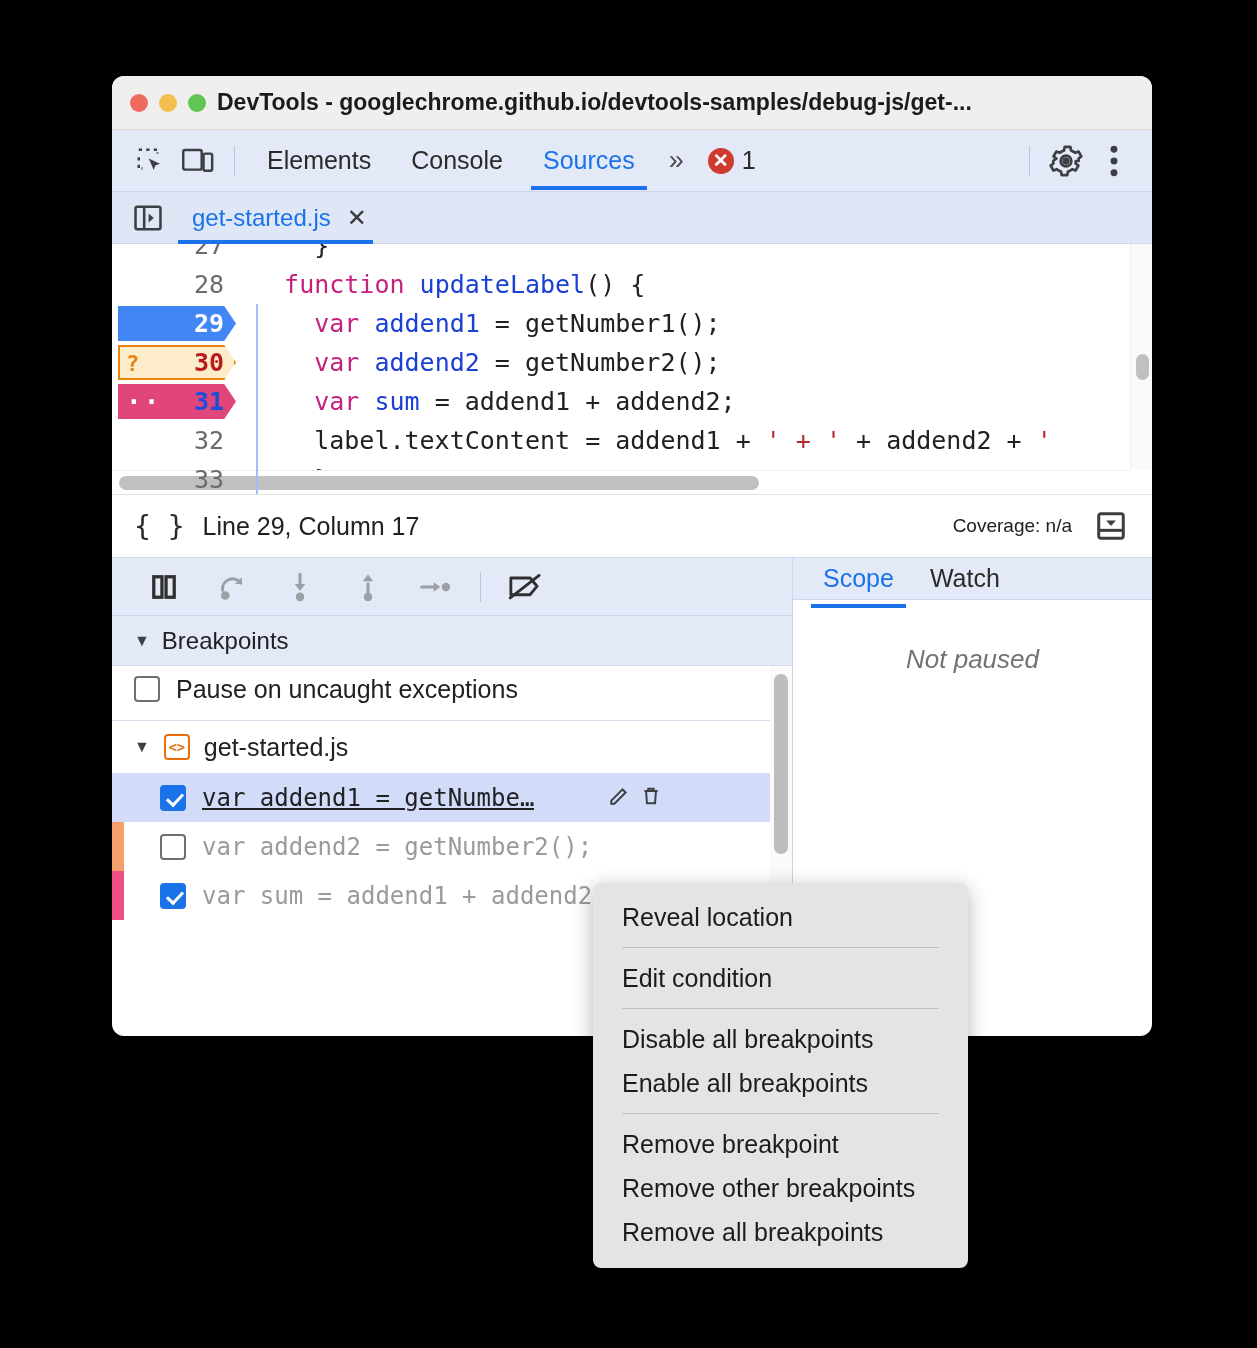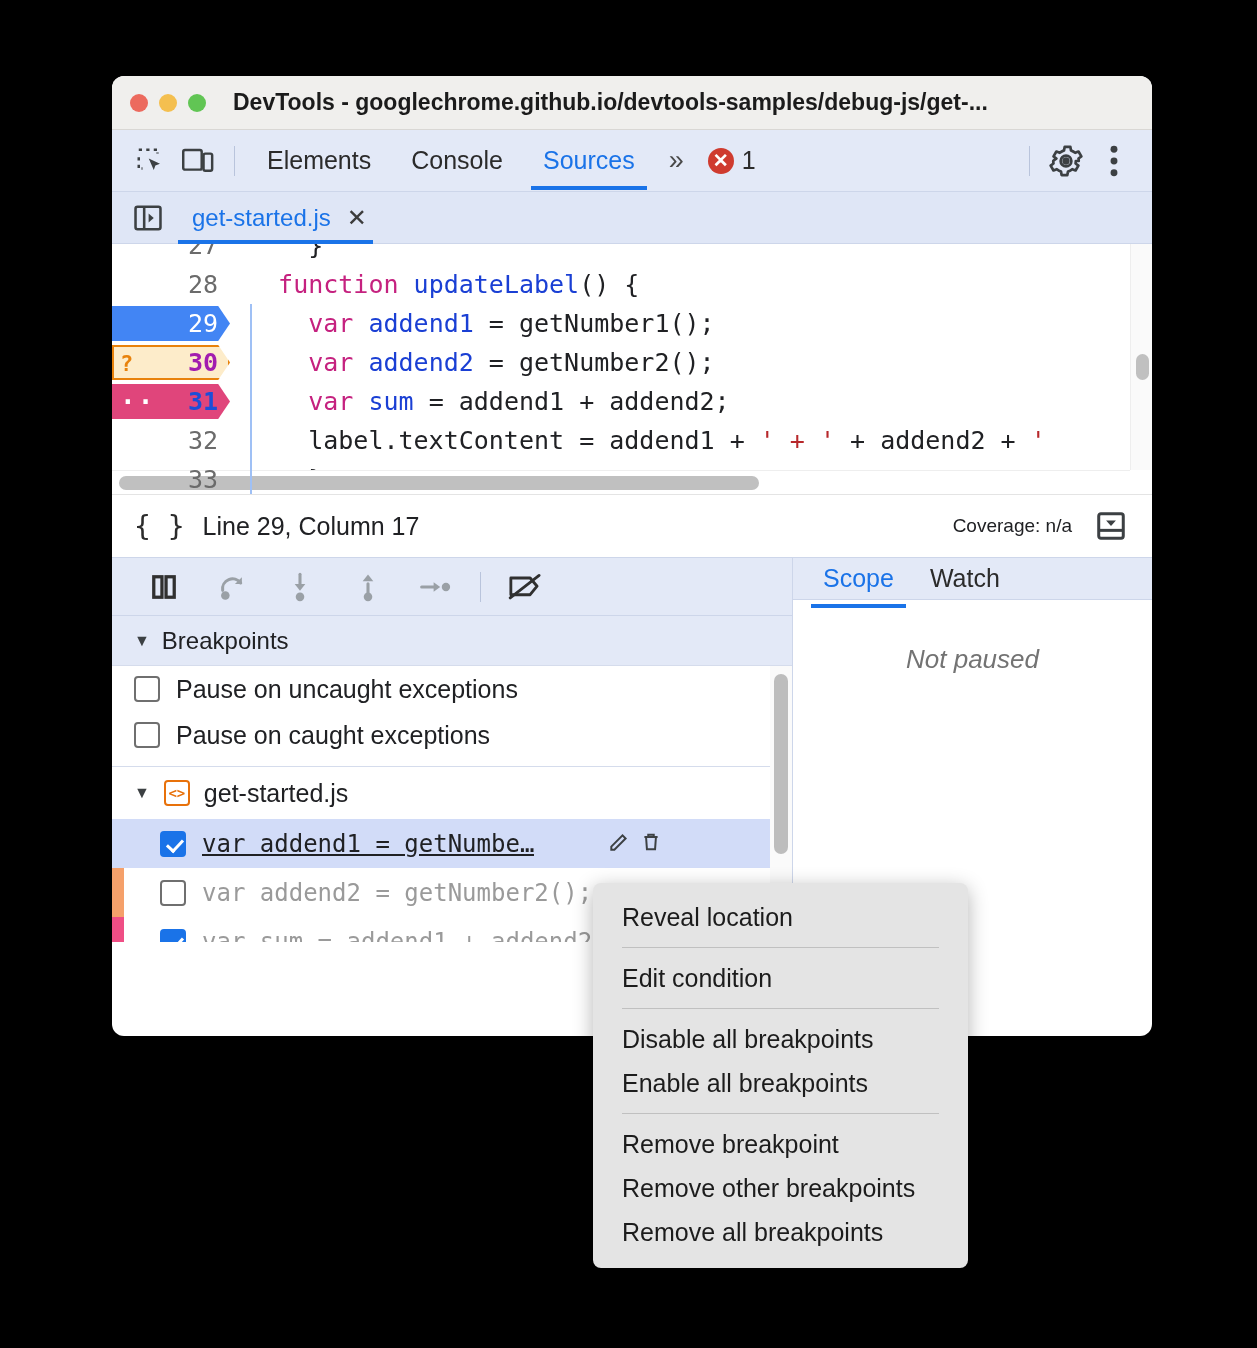--- a/index.html
+++ b/index.html
@@ -28,21 +28,21 @@
     background: #f0efed;
     display: flex; align-items: center;
     padding-left: 18px;
     border-bottom: 1px solid #d9d7d4;
   }
   .dot { width: 18px; height: 18px; border-radius: 50%; margin-right: 11px; }
   .dot.red { background: #ec6a5e; }
   .dot.yellow { background: #f4bf4f; }
   .dot.green { background: #61c554; }
   .win-title {
-    margin-left: 16px;
+    margin-left: 0;
     font-size: 23px; font-weight: bold; color: #1b1b1b;
     white-space: nowrap; overflow: hidden;
   }
 
   
   .tabstrip {
     height: 62px;
     background: #e3e9f7;
     display: flex; align-items: center;
     padding: 0 14px;
@@ -97,21 +97,21 @@
   }
   .closex { font-size: 24px; color: #3c3c3c; line-height: 1; cursor: pointer; }
 
   
   .editor-wrap {
     position: relative;
     height: 250px;
     background: #fff;
     overflow: hidden;
   }
-  .code-rows { position: absolute; left: 0; top: -18px; right: 0; }
+  .code-rows { position: absolute; left: 6px; top: -18px; right: 0; }
   .crow {
     height: 39px;
     display: flex; align-items: center;
     font-family: "DejaVu Sans Mono", monospace;
     font-size: 25px;
     position: relative;
   }
   .gutter {
     width: 120px; min-width: 120px;
     height: 39px;
@@ -125,22 +125,22 @@
   .bpmark {
     position: absolute; left: 0; top: 2px;
     width: 118px; height: 35px;
     clip-path: polygon(0 0, 90% 0, 100% 50%, 90% 100%, 0 100%);
     z-index: 1;
   }
   .bpmark.blue   { background: #4285f4; }
   .bpmark.orange { background: #fdecca; border: 2px solid #e8820c;
                    clip-path: polygon(0 0, 90% 0, 100% 50%, 90% 100%, 0 100%); }
   .bpmark.pink   { background: #e0457b; }
-  .gutter.on-blue .num   { color: #fff; font-weight: normal; }
-  .gutter.on-orange .num { color: #a21caf; font-weight: bold; }
+  .gutter.on-blue .num   { color: #fff; font-weight: bold; }
+  .gutter.on-orange .num { color: #b91c1c; font-weight: bold; }
   .gutter.on-pink .num   { color: #1d4ed8; font-weight: bold; }
   .bp-glyph {
     position: absolute; left: 8px; top: 50%; transform: translateY(-50%);
     z-index: 3; font-size: 22px; font-weight: bold;
   }
   .bp-glyph.q { color: #e8820c; }
   .bp-glyph.d { color: #fff; letter-spacing: 2px; font-size: 26px; line-height: .5; }
 
   .codeline {
     padding-left: 16px;
@@ -496,24 +496,20 @@
       <div class="bp-header">
         <span class="tri">▼</span>
         <span>Breakpoints</span>
       </div>
 
       <div class="bp-body">
         <div id="exclist">
             <div class="chkrow">
               <span class="cbox"></span>
               <span class="lbl">Pause on uncaught exceptions</span>
-            </div>
-            <div class="chkrow">
-              <span class="cbox"></span>
-              <span class="lbl">Pause on caught exceptions</span>
             </div>
           </div>
         <div class="bp-divider"></div>
 
         <div class="file-row">
           <span class="tri">▼</span>
           <span class="jsicon">&lt;&gt;</span>
           <span class="fname">get-started.js</span>
         </div>
 

